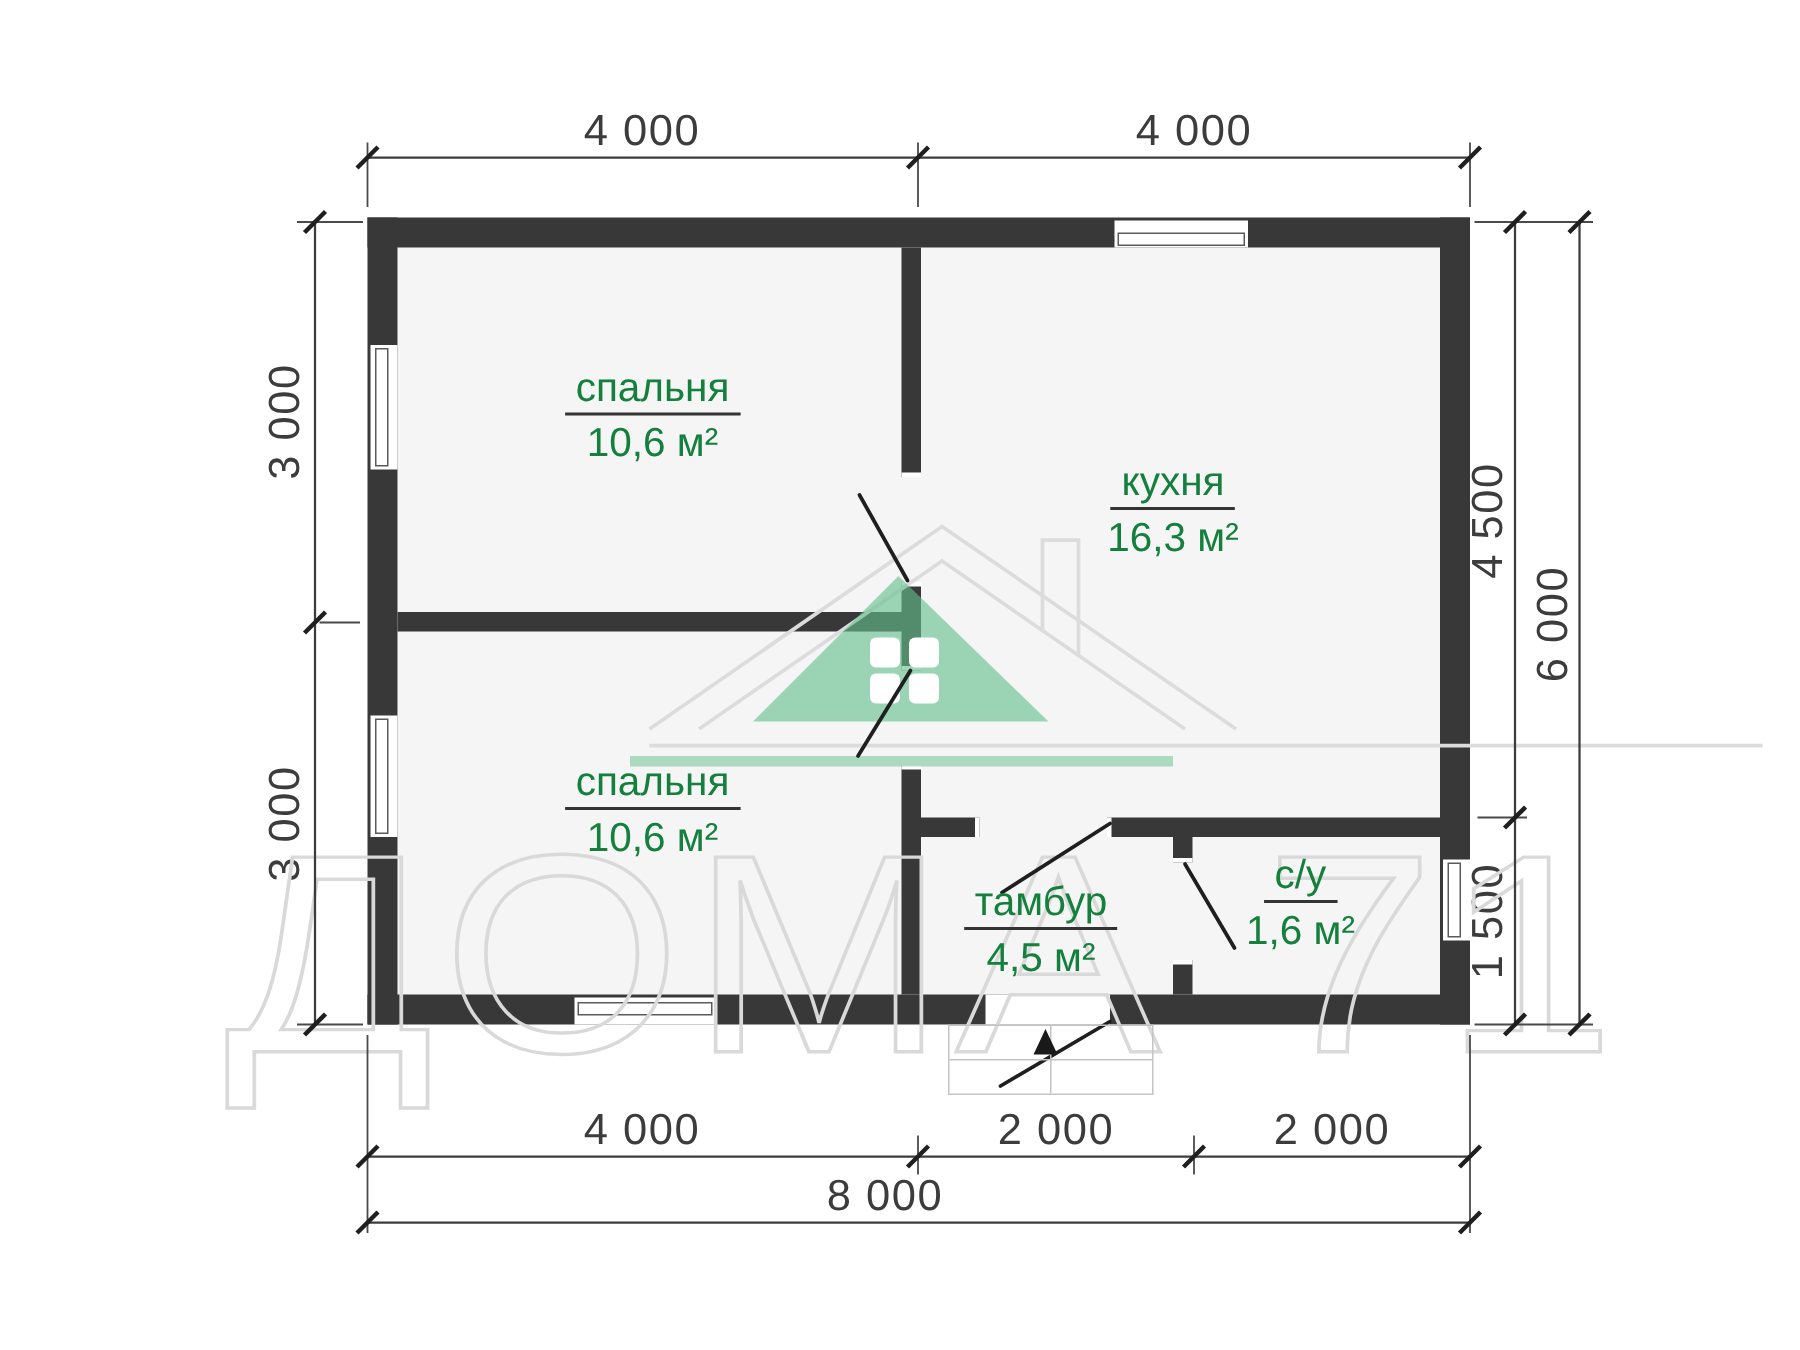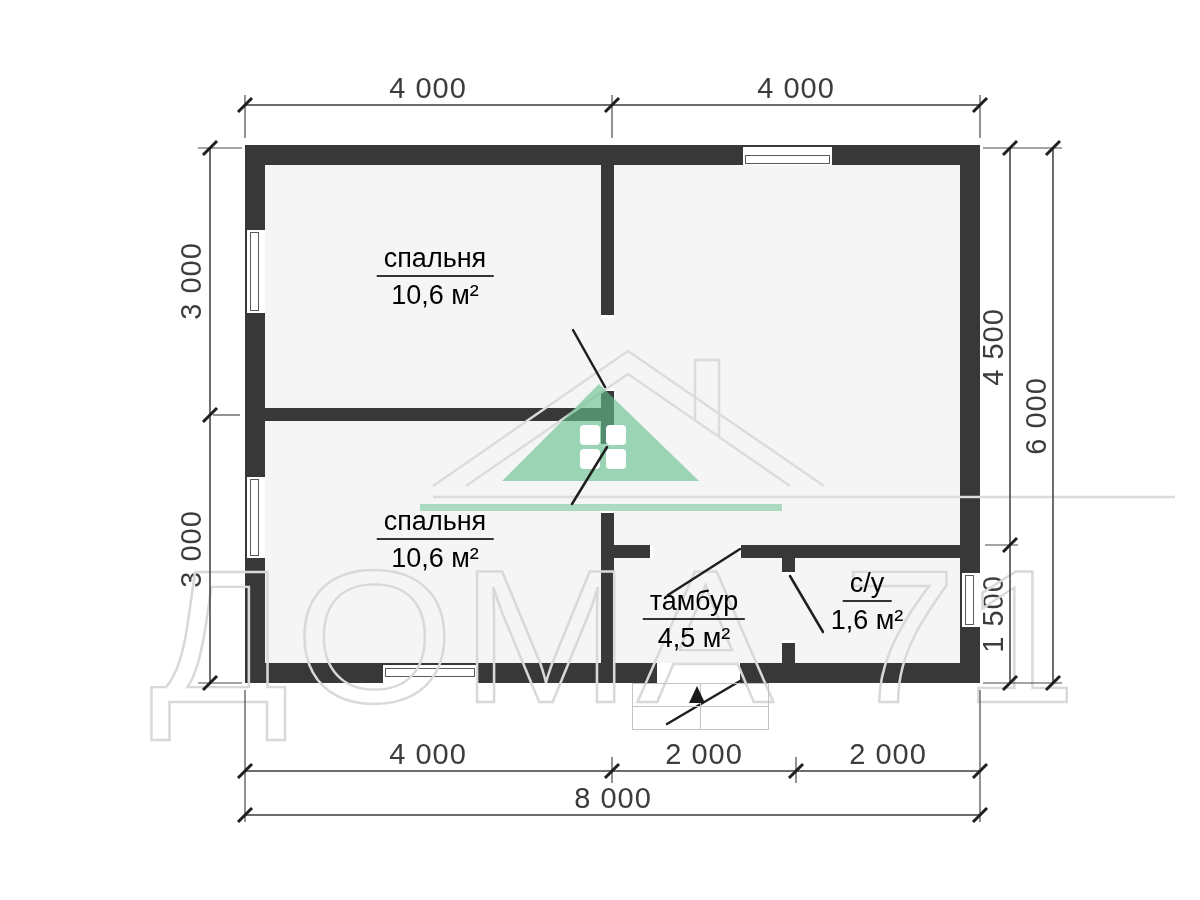--- a/index.html
+++ b/index.html
@@ -23,21 +23,21 @@
   
   .dim{
     position:absolute;transform:translate(-50%,-50%);
     font-size:29px;font-weight:300;letter-spacing:1px;color:var(--dim);white-space:nowrap;
   }
   .dim.rot{transform:translate(-50%,-50%) rotate(-90deg);}
   
   .room-label{
     position:absolute;transform:translateX(-50%);
     display:flex;flex-direction:column;align-items:center;
-    font-size:27px;color:#000000;line-height:1.15;white-space:nowrap;z-index:6;
+    font-size:27px;color:#15803d;line-height:1.15;white-space:nowrap;z-index:6;
   }
   .room-label .rname{border-bottom:2px solid #333;padding:0 7px 1px 7px;}
   .room-label .rarea{margin-top:3px;}
   
   .wm-text{
     position:absolute;left:150px;top:542px;width:920px;z-index:2;
     font-size:205px;line-height:1;font-weight:400;letter-spacing:6px;white-space:nowrap;
     color:transparent;-webkit-text-stroke:2.5px var(--outline);
     transform:scaleY(0.92);transform-origin:top left;pointer-events:none;
   }
@@ -178,20 +178,24 @@
     <div class="porch-line" style="left:67px;top:0;width:1px;height:45px;"></div>
     <div class="porch-line" style="left:0;top:22px;width:135px;height:1px;"></div>
   </div>
 
   <div class="abs arrow-up" style="left:689px;top:686px;"></div>
 
   <div class="room-label" style="left:435px;top:243px;">
     <span class="rname">спальня</span>
     <span class="rarea">10,6 м²</span>
   </div>
+  <div class="room-label" style="left:782px;top:306px;">
+    <span class="rname">кухня</span>
+    <span class="rarea">16,3 м²</span>
+  </div>
   <div class="room-label" style="left:435px;top:506px;">
     <span class="rname">спальня</span>
     <span class="rarea">10,6 м²</span>
   </div>
   <div class="room-label" style="left:694px;top:586px;align-items:center;">
     <span class="rname">тамбур</span>
     <span class="rarea">4,5 м²</span>
   </div>
   <div class="room-label" style="left:867px;top:568px;">
     <span class="rname">с/у</span>
@@ -201,15 +205,15 @@
   <div class="dim" style="left:428px;top:88px;">4 000</div>
   <div class="dim" style="left:796px;top:88px;">4 000</div>
   <div class="dim rot" style="left:191px;top:281px;">3 000</div>
   <div class="dim rot" style="left:191px;top:549px;">3 000</div>
   <div class="dim rot" style="left:993px;top:347px;">4 500</div>
   <div class="dim rot" style="left:993px;top:614px;">1 500</div>
   <div class="dim rot" style="left:1036px;top:416px;">6 000</div>
   <div class="dim" style="left:428px;top:754px;">4 000</div>
   <div class="dim" style="left:704px;top:754px;">2 000</div>
   <div class="dim" style="left:888px;top:754px;">2 000</div>
-  <div class="dim" style="left:613px;top:798px;">8 000</div>
+  <div class="dim" style="left:590px;top:798px;">8 000</div>
 
 </div>
 
 </body></html>

